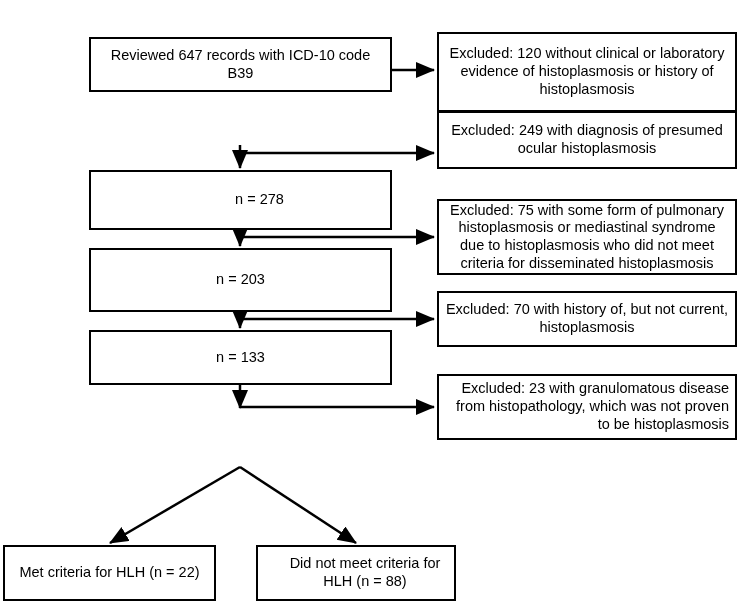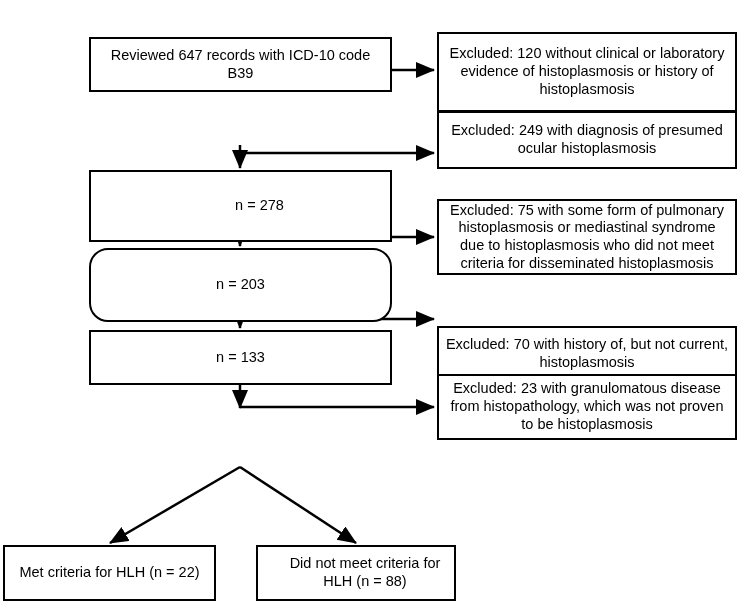--- a/index.html
+++ b/index.html
@@ -42,31 +42,31 @@
     z-index: 2;
   }
   .node span {
     display: block;
     width: 100%;
   }
 
   
   #n-root      { left: 89px;  top: 5px;   width: 303px; height: 55px; margin-top: 32px; }
   #n-527       { left: 89px;  top: 88px;  width: 303px; height: 57px; }
-  #n-278       { left: 89px;  top: 170px; width: 303px; height: 72px; padding-left: 44px; }
-  #n-203       { left: 89px;  top: 248px; width: 303px; height: 74px; border-radius: 19px; }
+  #n-278       { left: 89px;  top: 170px; width: 303px; height: 60px; padding-left: 44px; }
+  #n-203       { left: 89px;  top: 248px; width: 303px; height: 64px; }
   #n-133       { left: 89px;  top: 330px; width: 303px; height: 55px; }
   #n-included  { left: 89px;  top: 410px; width: 303px; height: 57px; }
 
   
   #x-1 { left: 437px; top: 32px;  width: 300px; height: 80px; }
   #x-2 { left: 437px; top: 111px; width: 300px; height: 58px; }
   #x-3 { left: 437px; top: 199px; width: 300px; height: 76px; }
-  #x-4 { left: 437px; top: 291px; width: 300px; height: 56px; margin-top: 35px; }
-  #x-5 { left: 437px; top: 374px; width: 300px; height: 66px; }
+  #x-4 { left: 437px; top: 291px; width: 300px; height: 56px; }
+  #x-5 { left: 437px; top: 374px; width: 300px; height: 66px; text-align: right; }
 
   
   #t-hlh    { left: 3px;   top: 545px; width: 213px; height: 56px; }
   #t-no-hlh { left: 256px; top: 545px; width: 200px; height: 56px; padding-left: 24px; }
 </style>
 </head>
 <body>
 
 <div id="canvas">
 

